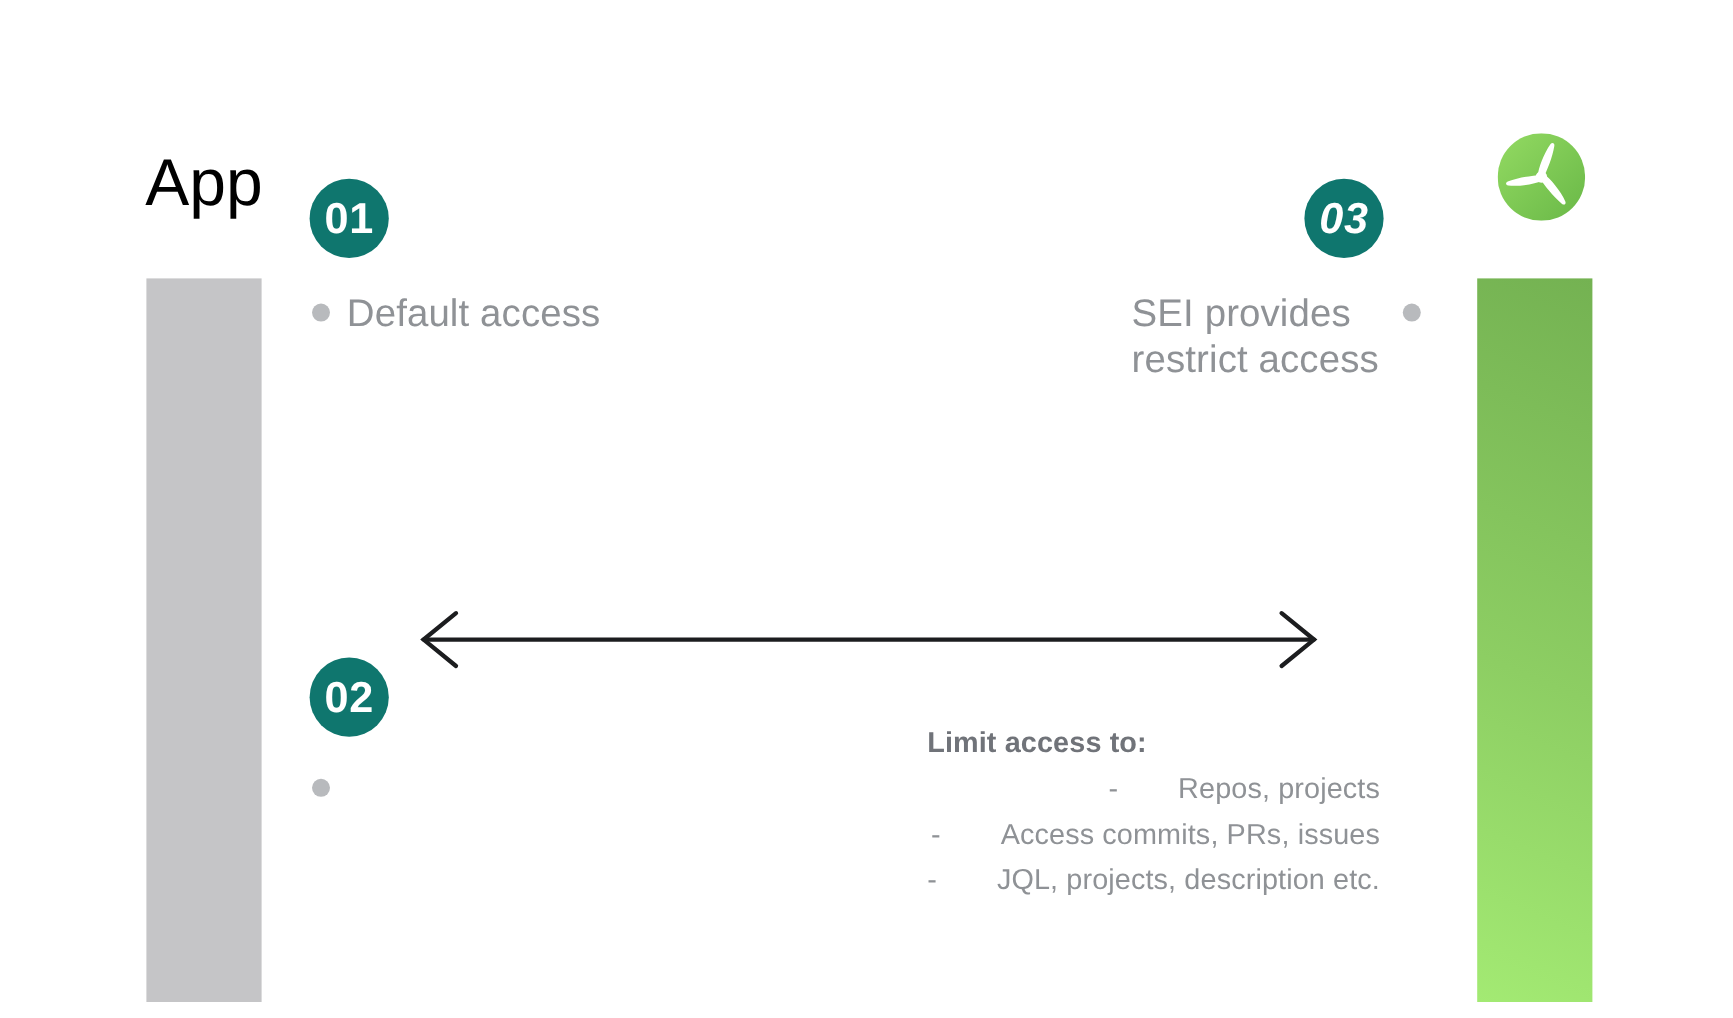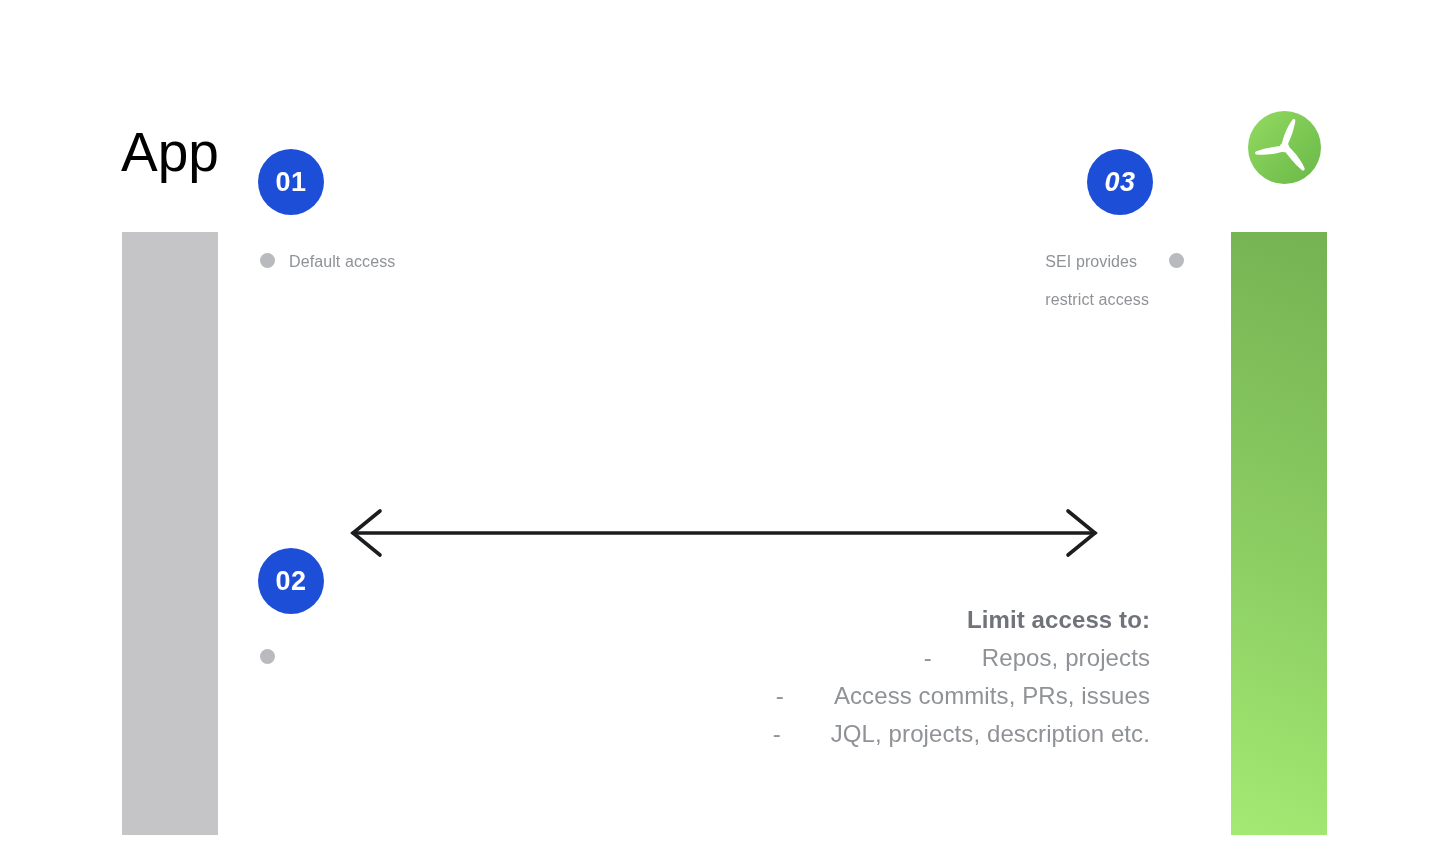--- a/index.html
+++ b/index.html
@@ -39,23 +39,23 @@
     top: 111px;
     width: 73px;
     height: 73px;
   }
 
   .step-badge {
     position: absolute;
     width: 66px;
     height: 66px;
     border-radius: 50%;
-    background: #1d4ed8;
+    background: #0f766e;
     color: #ffffff;
-    font-size: 27px;
+    font-size: 36px;
     font-weight: 700;
     letter-spacing: 0.5px;
     display: flex;
     align-items: center;
     justify-content: center;
   }
   .badge-01 { left: 258px; top: 149px; }
   .badge-03 { left: 1087px; top: 149px; font-style: italic; }
   .badge-02 { left: 258px; top: 548px; }
 
@@ -65,21 +65,21 @@
     height: 15px;
     border-radius: 50%;
     background: #b8babd;
   }
   .bullet-1 { left: 260px; top: 253px; }
   .bullet-3 { left: 1169px; top: 253px; }
   .bullet-2 { left: 260px; top: 649px; }
 
   .step-text {
     position: absolute;
-    font-size: 16px;
+    font-size: 32px;
     line-height: 37.5px;
     font-weight: 400;
     color: #8f9296;
     letter-spacing: 0.1px;
   }
   .step-text.align-left  { text-align: left; }
   .step-text.align-right { text-align: left; }
   .text-1 { left: 289px; top: 243px; }
   .text-3 { right: 295px; top: 243px; }
   .text-2 { left: 289px; top: 639px; }
@@ -89,21 +89,20 @@
     left: 344px;
     top: 505px;
     width: 760px;
     height: 56px;
   }
 
   .limit-block {
     position: absolute;
     right: 294px;
     top: 601px;
-    text-align: right;
   }
   .limit-heading {
     font-size: 24px;
     line-height: 38px;
     font-weight: 700;
     color: #707379;
     letter-spacing: 0.1px;
   }
   .limit-item {
     display: flex;

